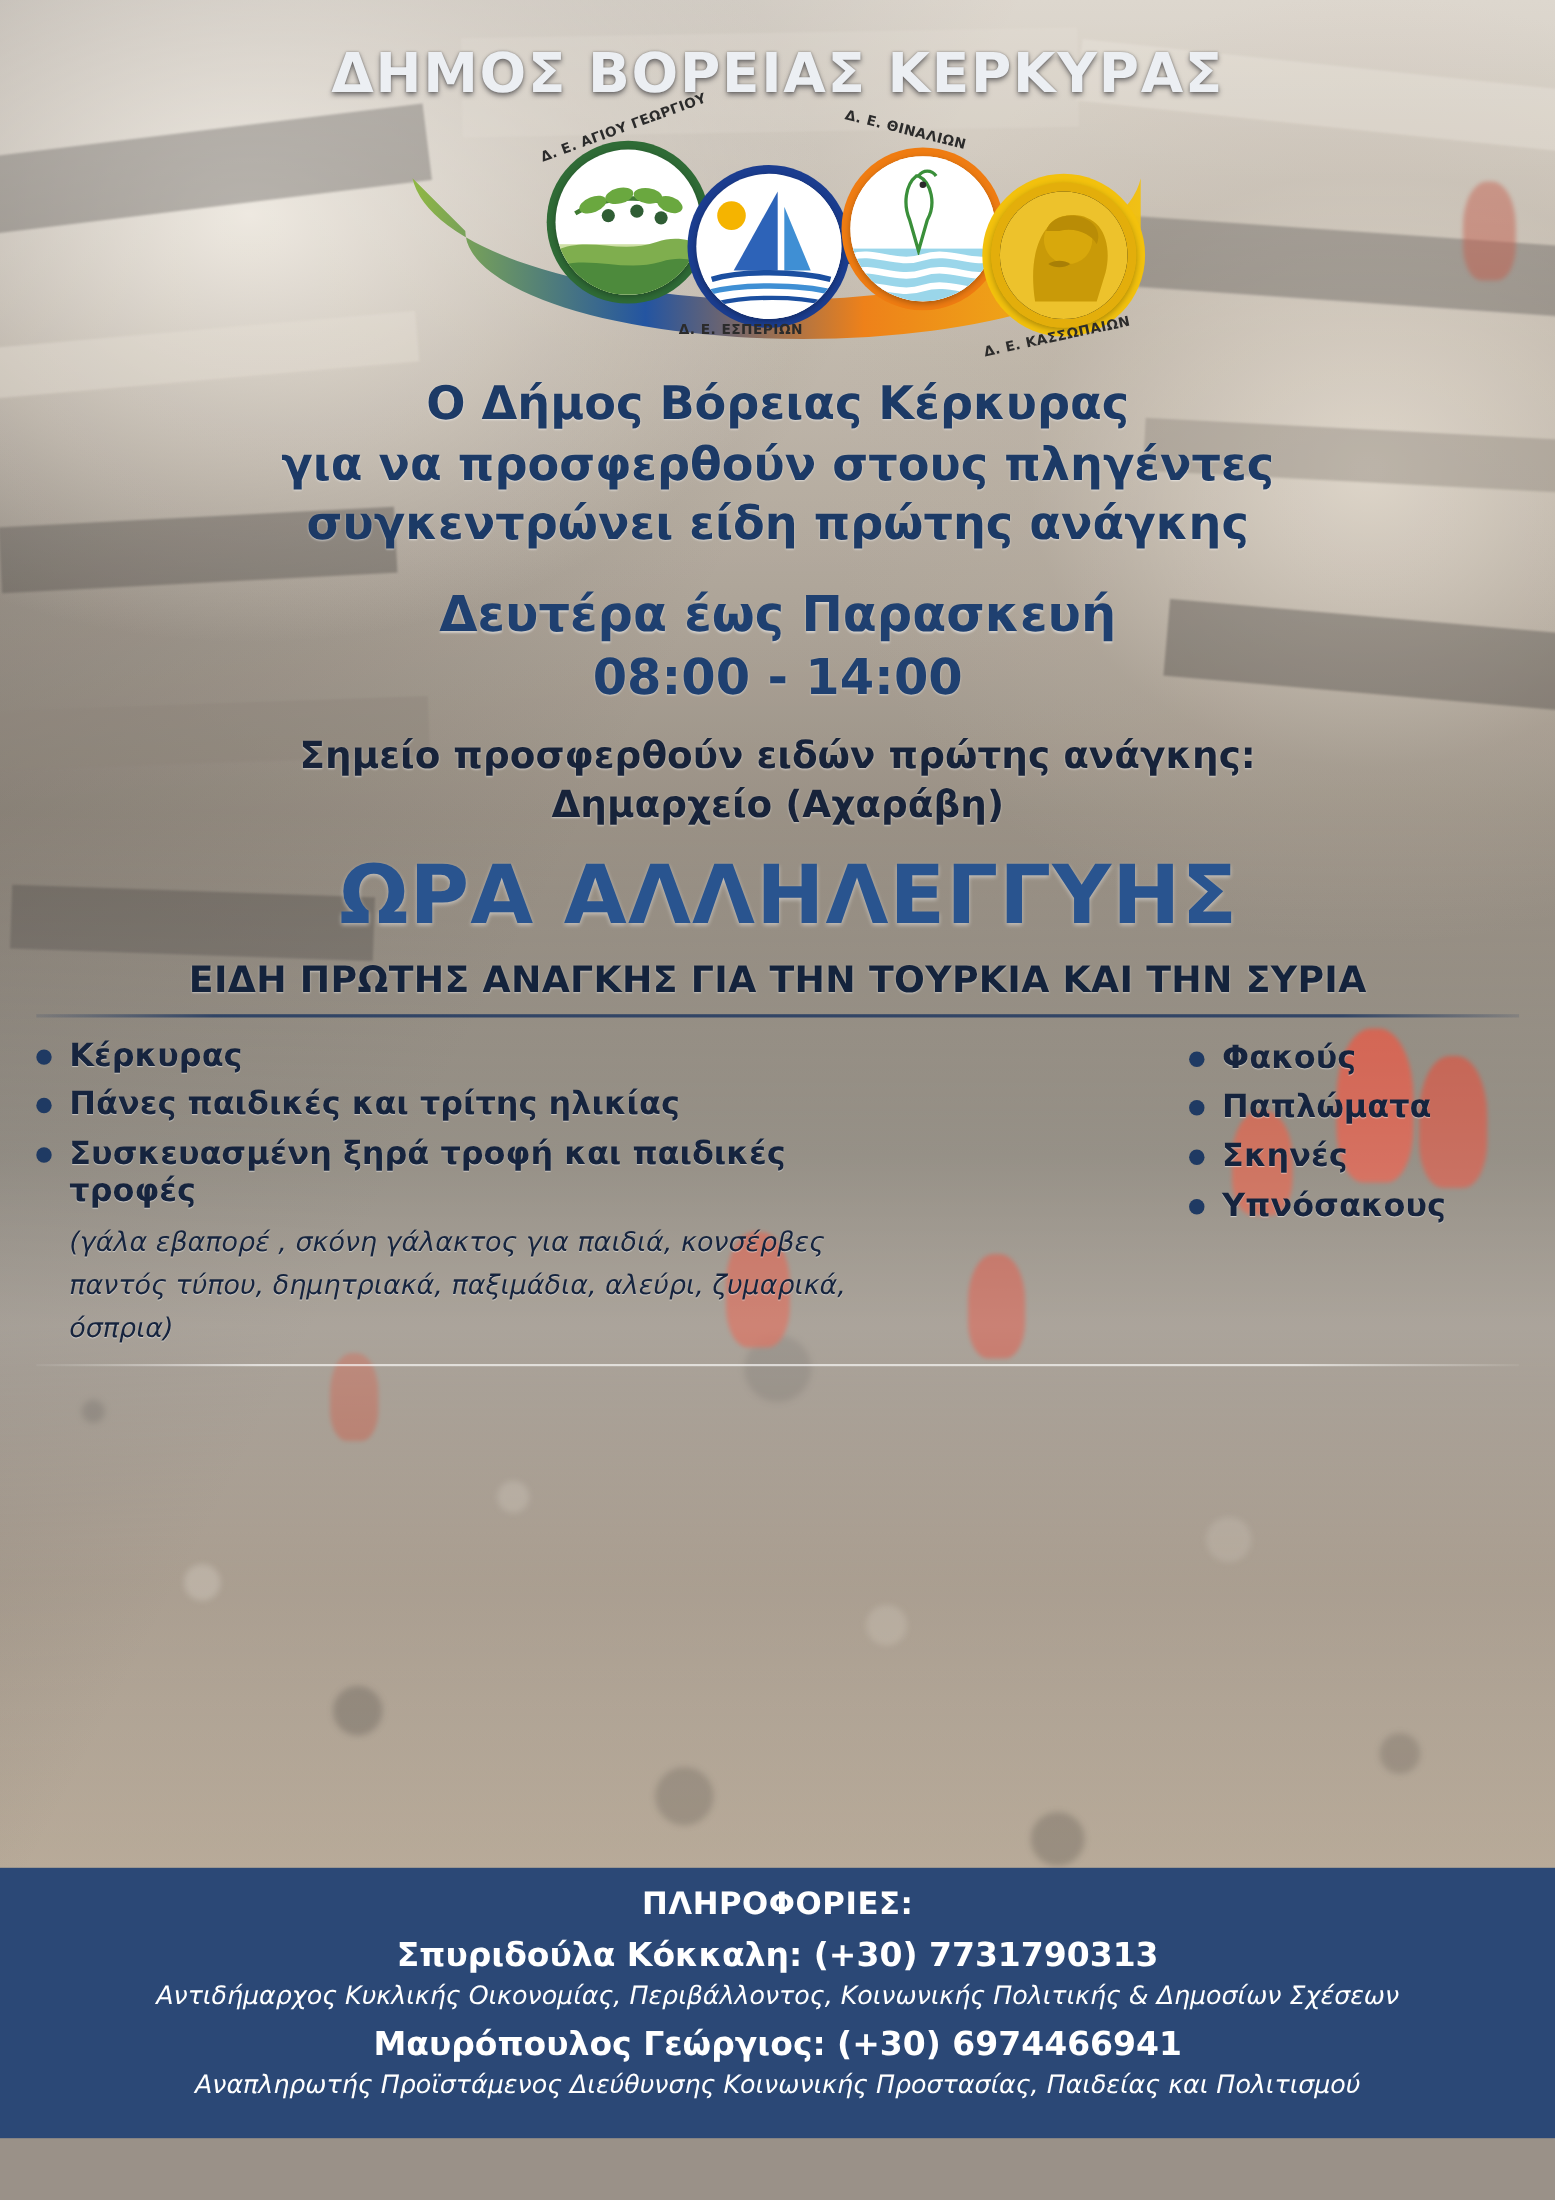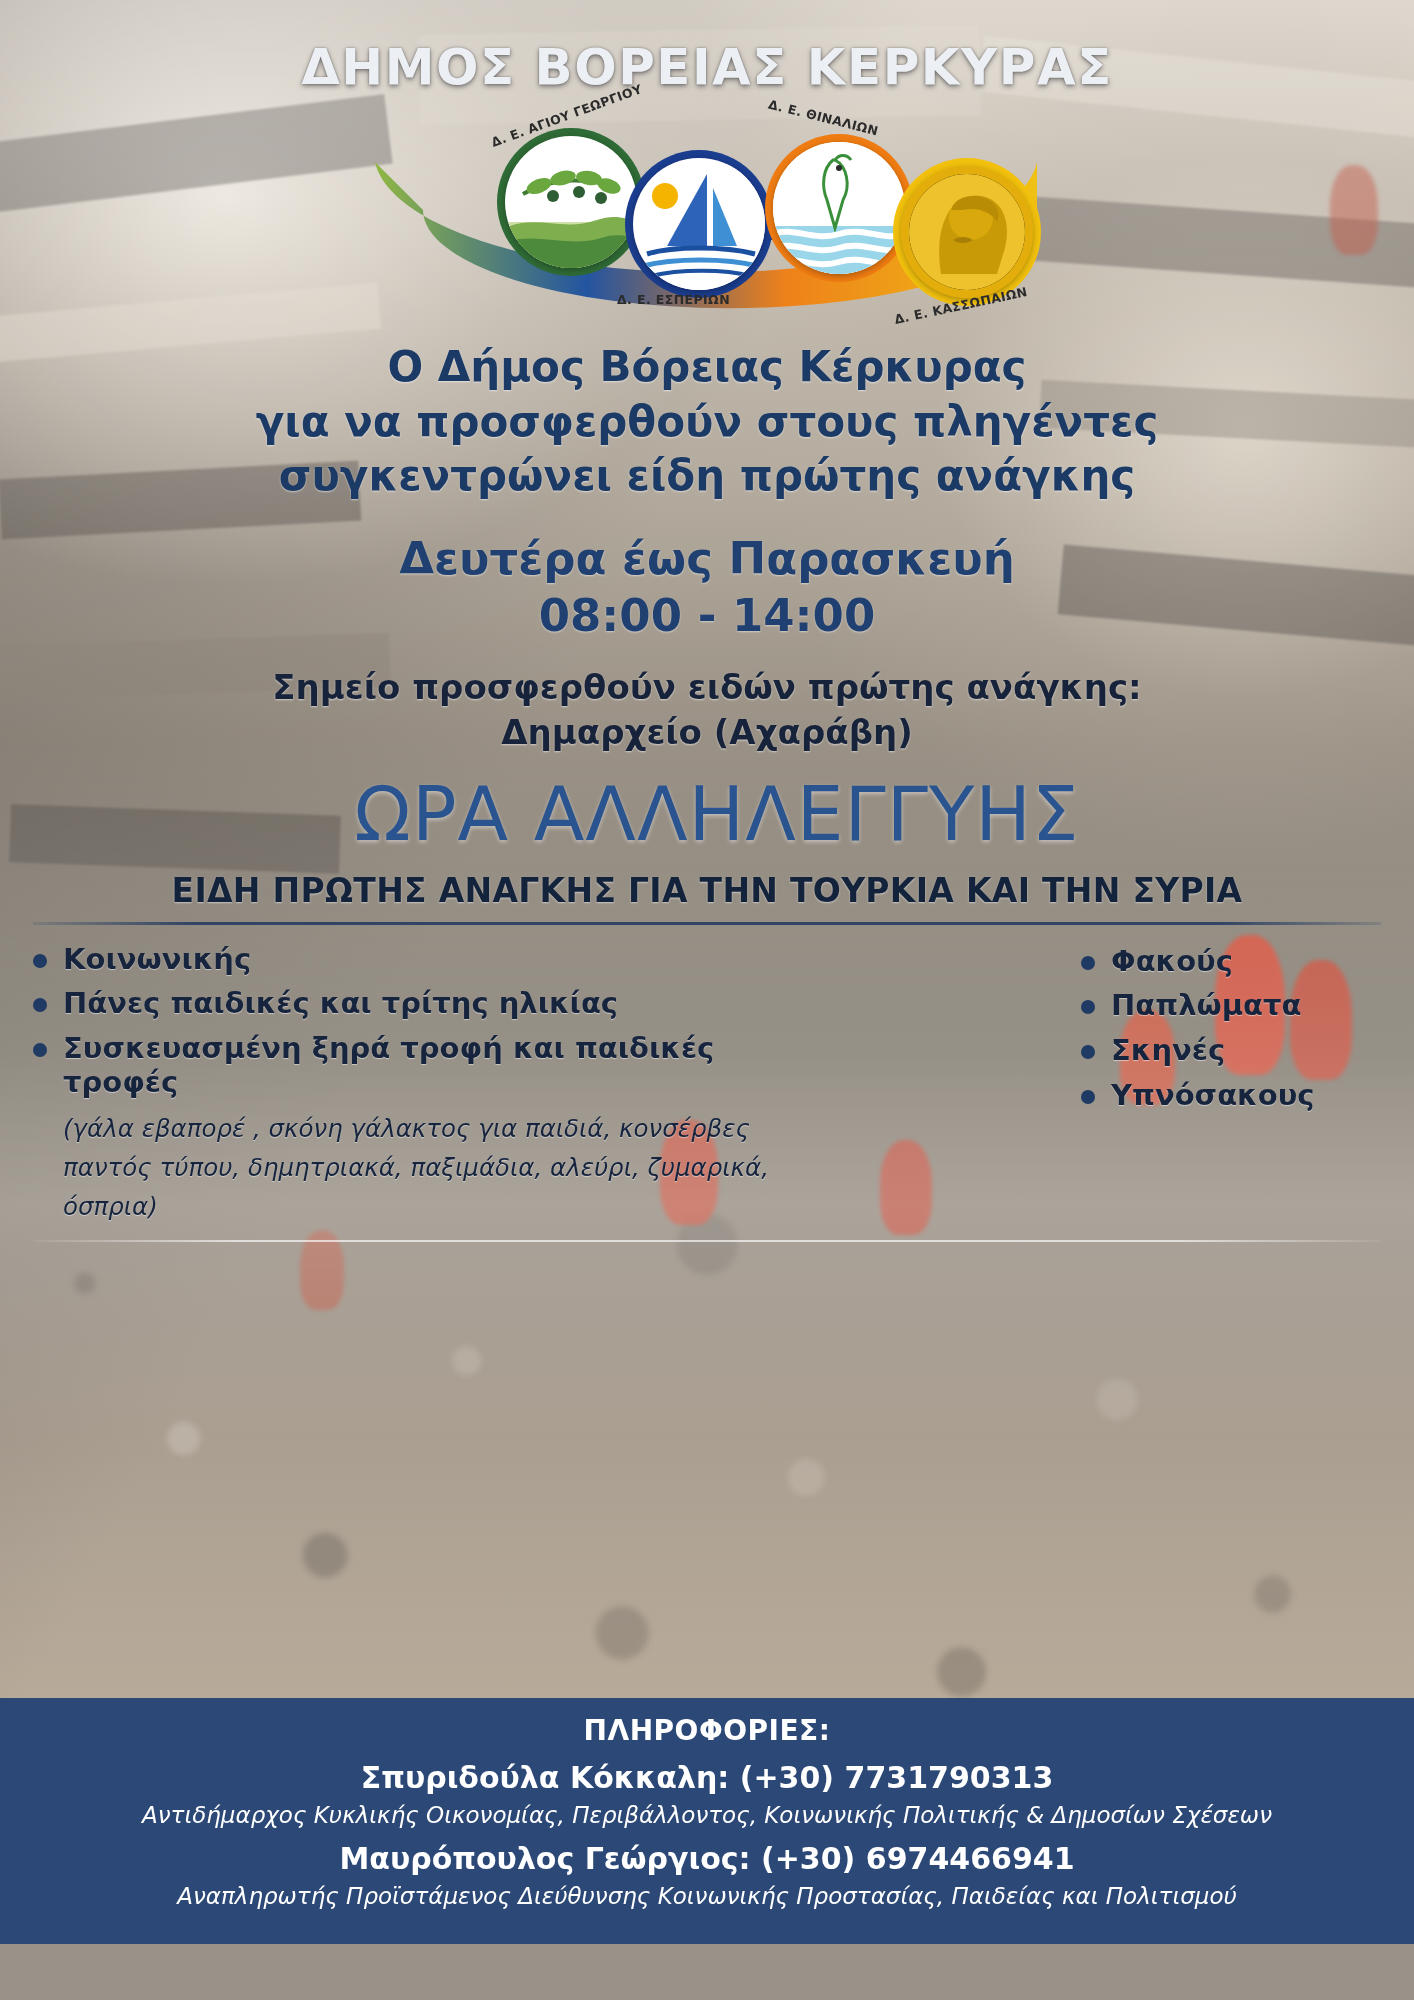--- a/index.html
+++ b/index.html
@@ -168,21 +168,21 @@
     font-size: 34px;
     font-weight: bold;
     line-height: 1.32;
     text-shadow: 0 1px 2px rgba(255,255,255,0.55);
   }
   .solidarity {
     margin-top: 16px;
     text-align: center;
     color: #29548f;
     font-size: 74px;
-    font-weight: normal;
+    font-weight: bold;
     letter-spacing: 1px;
     text-shadow: 0 2px 4px rgba(255,255,255,0.45);
     margin-left: 20px;
   }
   .needs-head {
     margin-top: 14px;
     text-align: right;
     color: #14233c;
     font-size: 33px;
     font-weight: bold;
@@ -398,21 +398,21 @@
     <div class="solidarity">ΩΡΑ ΑΛΛΗΛΕΓΓΥΗΣ</div>
 
     <div class="needs-head">ΕΙΔΗ ΠΡΩΤΗΣ ΑΝΑΓΚΗΣ ΓΙΑ ΤΗΝ ΤΟΥΡΚΙΑ ΚΑΙ ΤΗΝ ΣΥΡΙΑ</div>
 
     <div class="rule"></div>
 
     <div class="items">
       <div class="col-left">
         <div class="item">
           <span class="bullet"></span>
-          <span>Κοινωνικής</span>
+          <span>Κέρκυρας</span>
         </div>
         <div class="item">
           <span class="bullet"></span>
           <span>Πάνες παιδικές και τρίτης ηλικίας</span>
         </div>
         <div class="item">
           <span class="bullet"></span>
           <span>Συσκευασμένη ξηρά τροφή και παιδικές τροφές</span>
         </div>
         <div class="paren">(γάλα εβαπορέ , σκόνη γάλακτος για παιδιά, κονσέρβες παντός τύπου, δημητριακά, παξιμάδια, αλεύρι, ζυμαρικά, όσπρια)</div>

